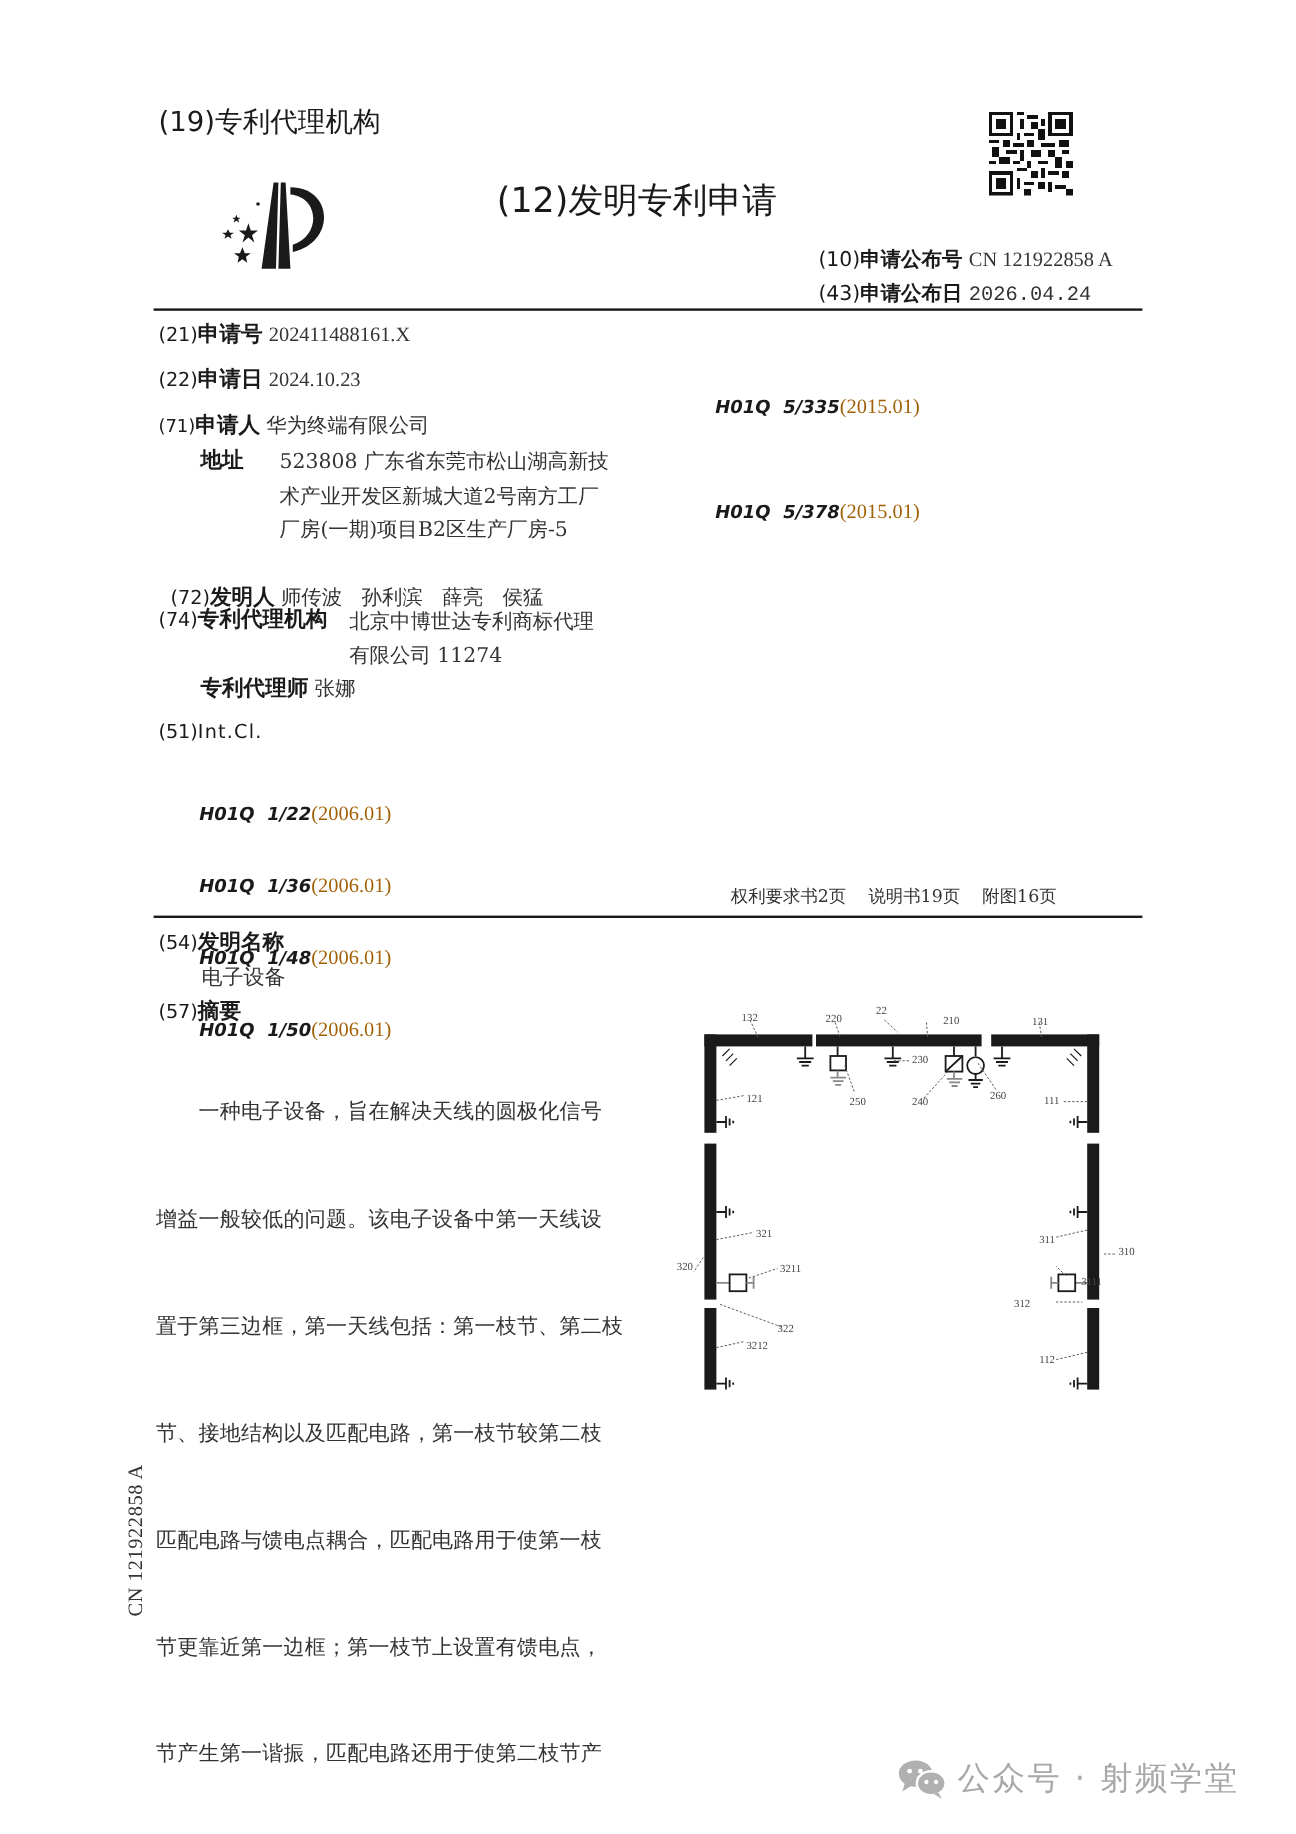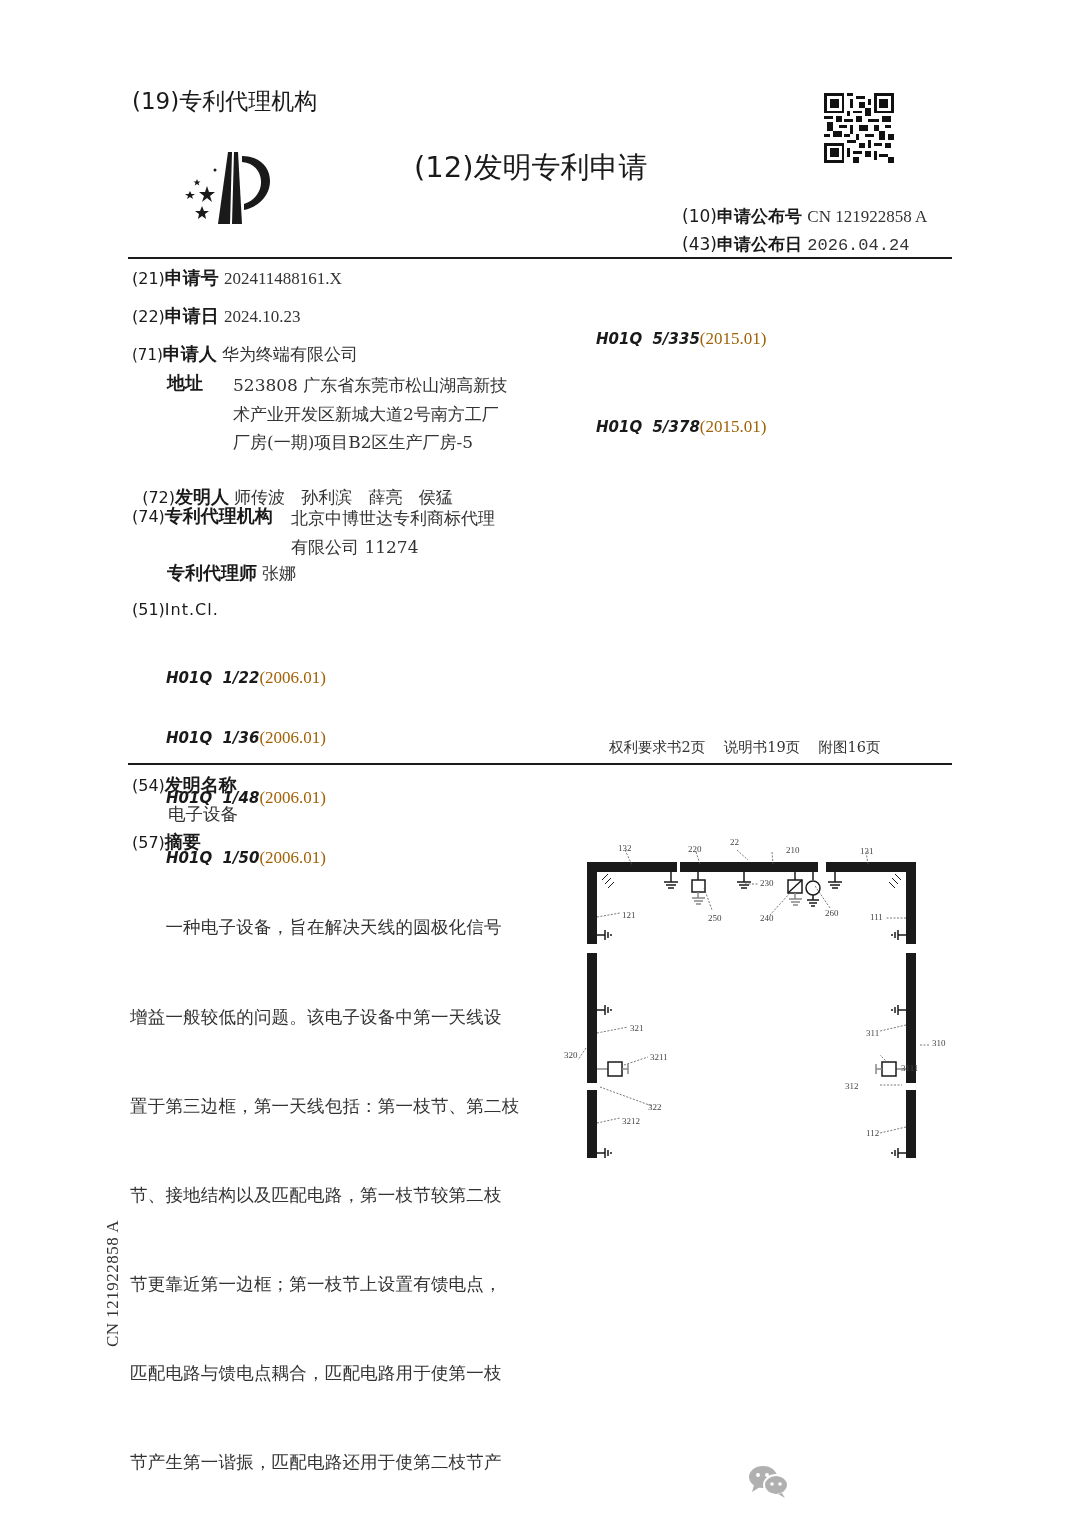--- a/index.html
+++ b/index.html
@@ -165,22 +165,22 @@
 </div>
 <div class="abs serif val" style="left:168px;top:802px;font-size:17.5px;">电子设备</div>
 <div class="abs" style="left:132px;top:830px;white-space:nowrap;">
   <span class="sans" style="font-size:16px;">(57)</span><span class="lbl">摘要</span>
 </div>
 <div class="abs abstract" style="left:130px;top:854px;width:395px;white-space:pre;">
   <p>　　一种电子设备，旨在解决天线的圆极化信号</p>
   <p>增益一般较低的问题。该电子设备中第一天线设</p>
   <p>置于第三边框，第一天线包括：第一枝节、第二枝</p>
   <p>节、接地结构以及匹配电路，第一枝节较第二枝</p>
+  <p>匹配电路与馈电点耦合，匹配电路用于使第一枝</p>
   <p>节更靠近第一边框；第一枝节上设置有馈电点，</p>
-  <p>匹配电路与馈电点耦合，匹配电路用于使第一枝</p>
   <p>节产生第一谐振，匹配电路还用于使第二枝节产</p>
   
   
   
   
   
   
   
 </div>
 
@@ -294,13 +294,14 @@
       <ellipse cx="15" cy="13" rx="14" ry="11" fill="#b0b0b0"></ellipse>
       <path d="M6,21 L4,28 L12,23 Z" fill="#b0b0b0"></path>
       <ellipse cx="28" cy="21" rx="12" ry="10" fill="#b0b0b0" stroke="#fff" stroke-width="2"></ellipse>
       <path d="M34,29 L37,34 L30,30 Z" fill="#b0b0b0"></path>
       <circle cx="10" cy="11" r="2" fill="#fff"></circle>
         <circle cx="19" cy="11" r="2" fill="#fff"></circle>
       <circle cx="24" cy="20" r="1.8" fill="#fff"></circle>
         <circle cx="32" cy="20" r="1.8" fill="#fff"></circle>
     </svg>
   </span>
+  <span class="watermark sans">公众号 · 射频学堂</span>
 </div>
 
 </body></html>

